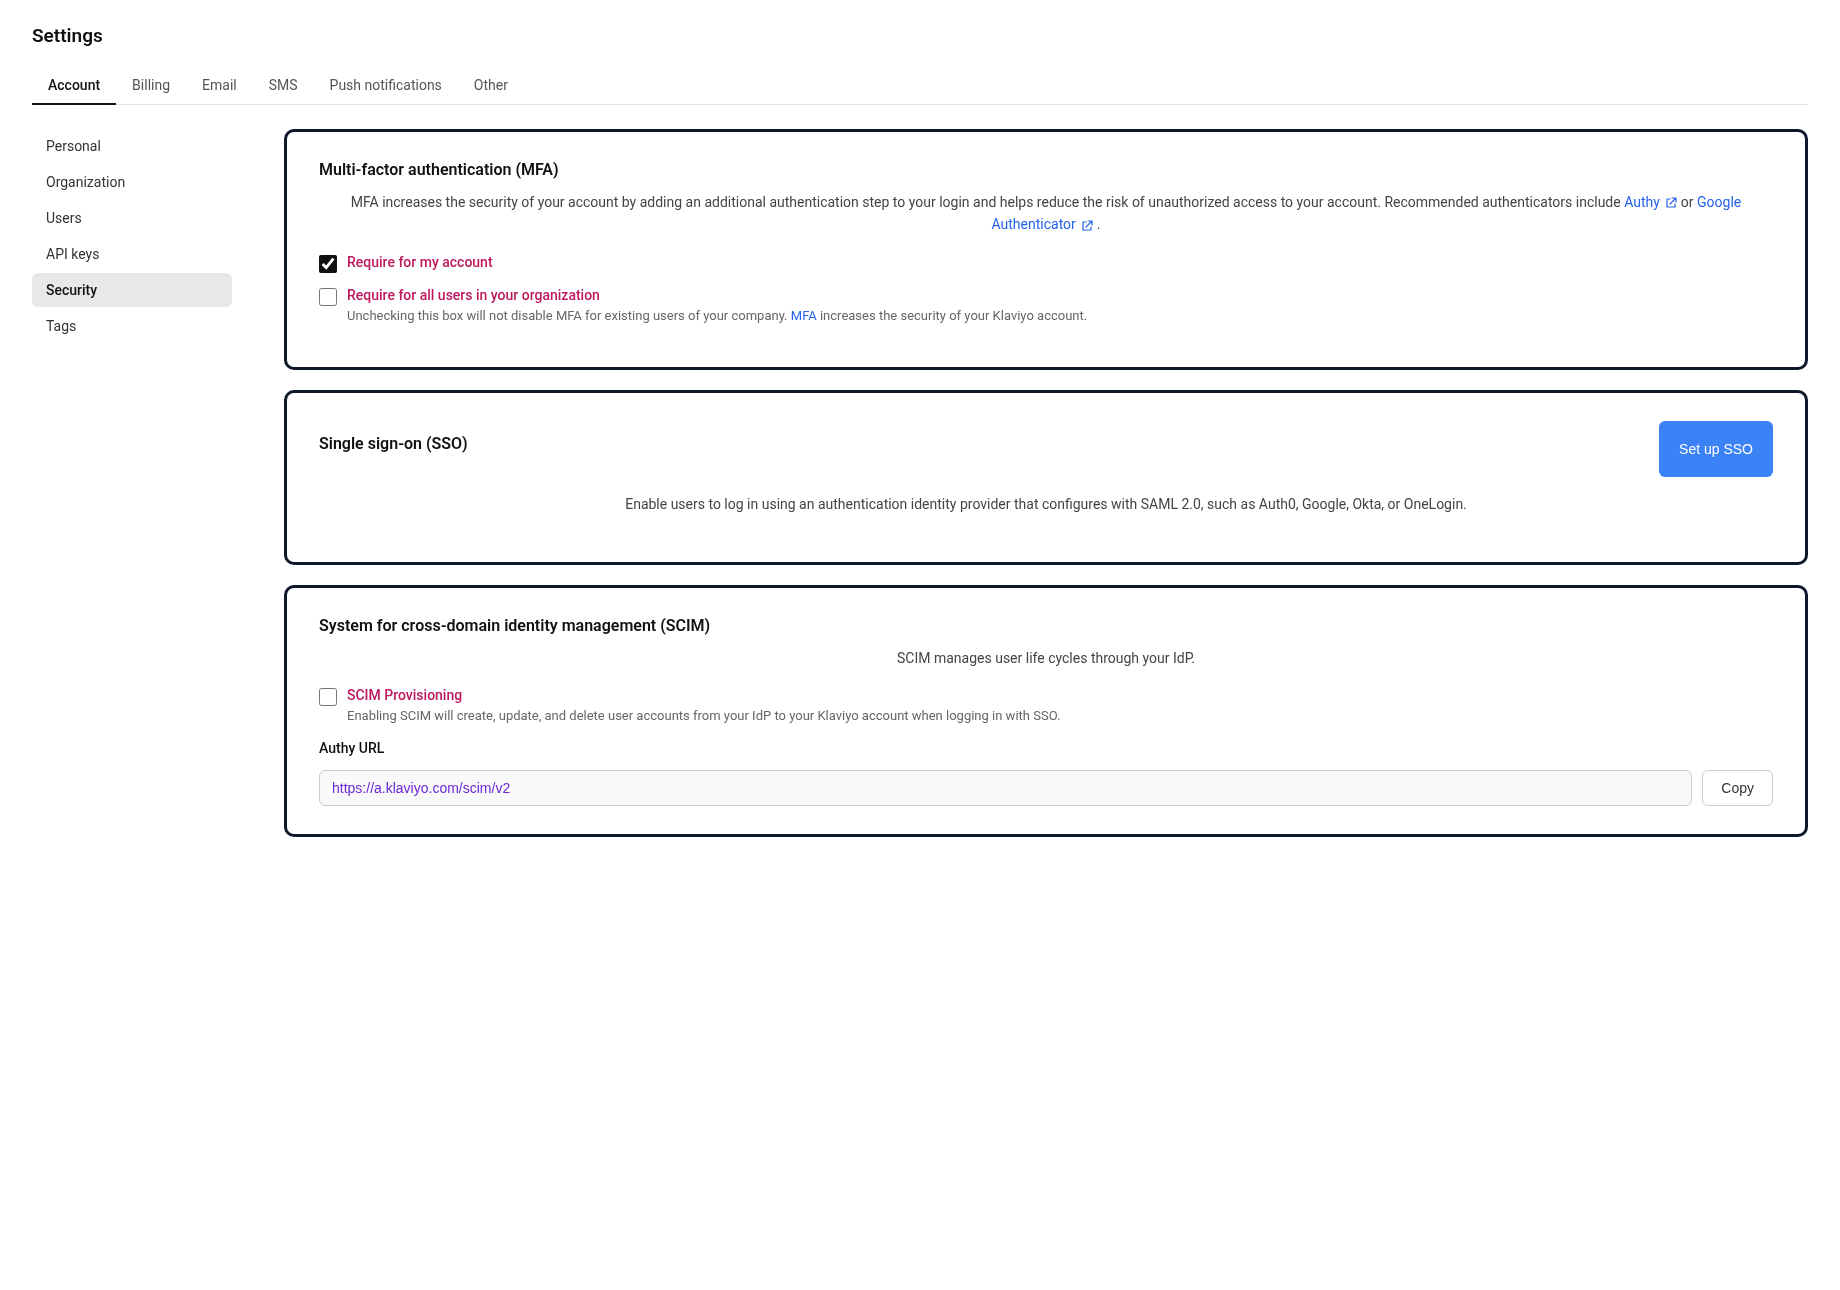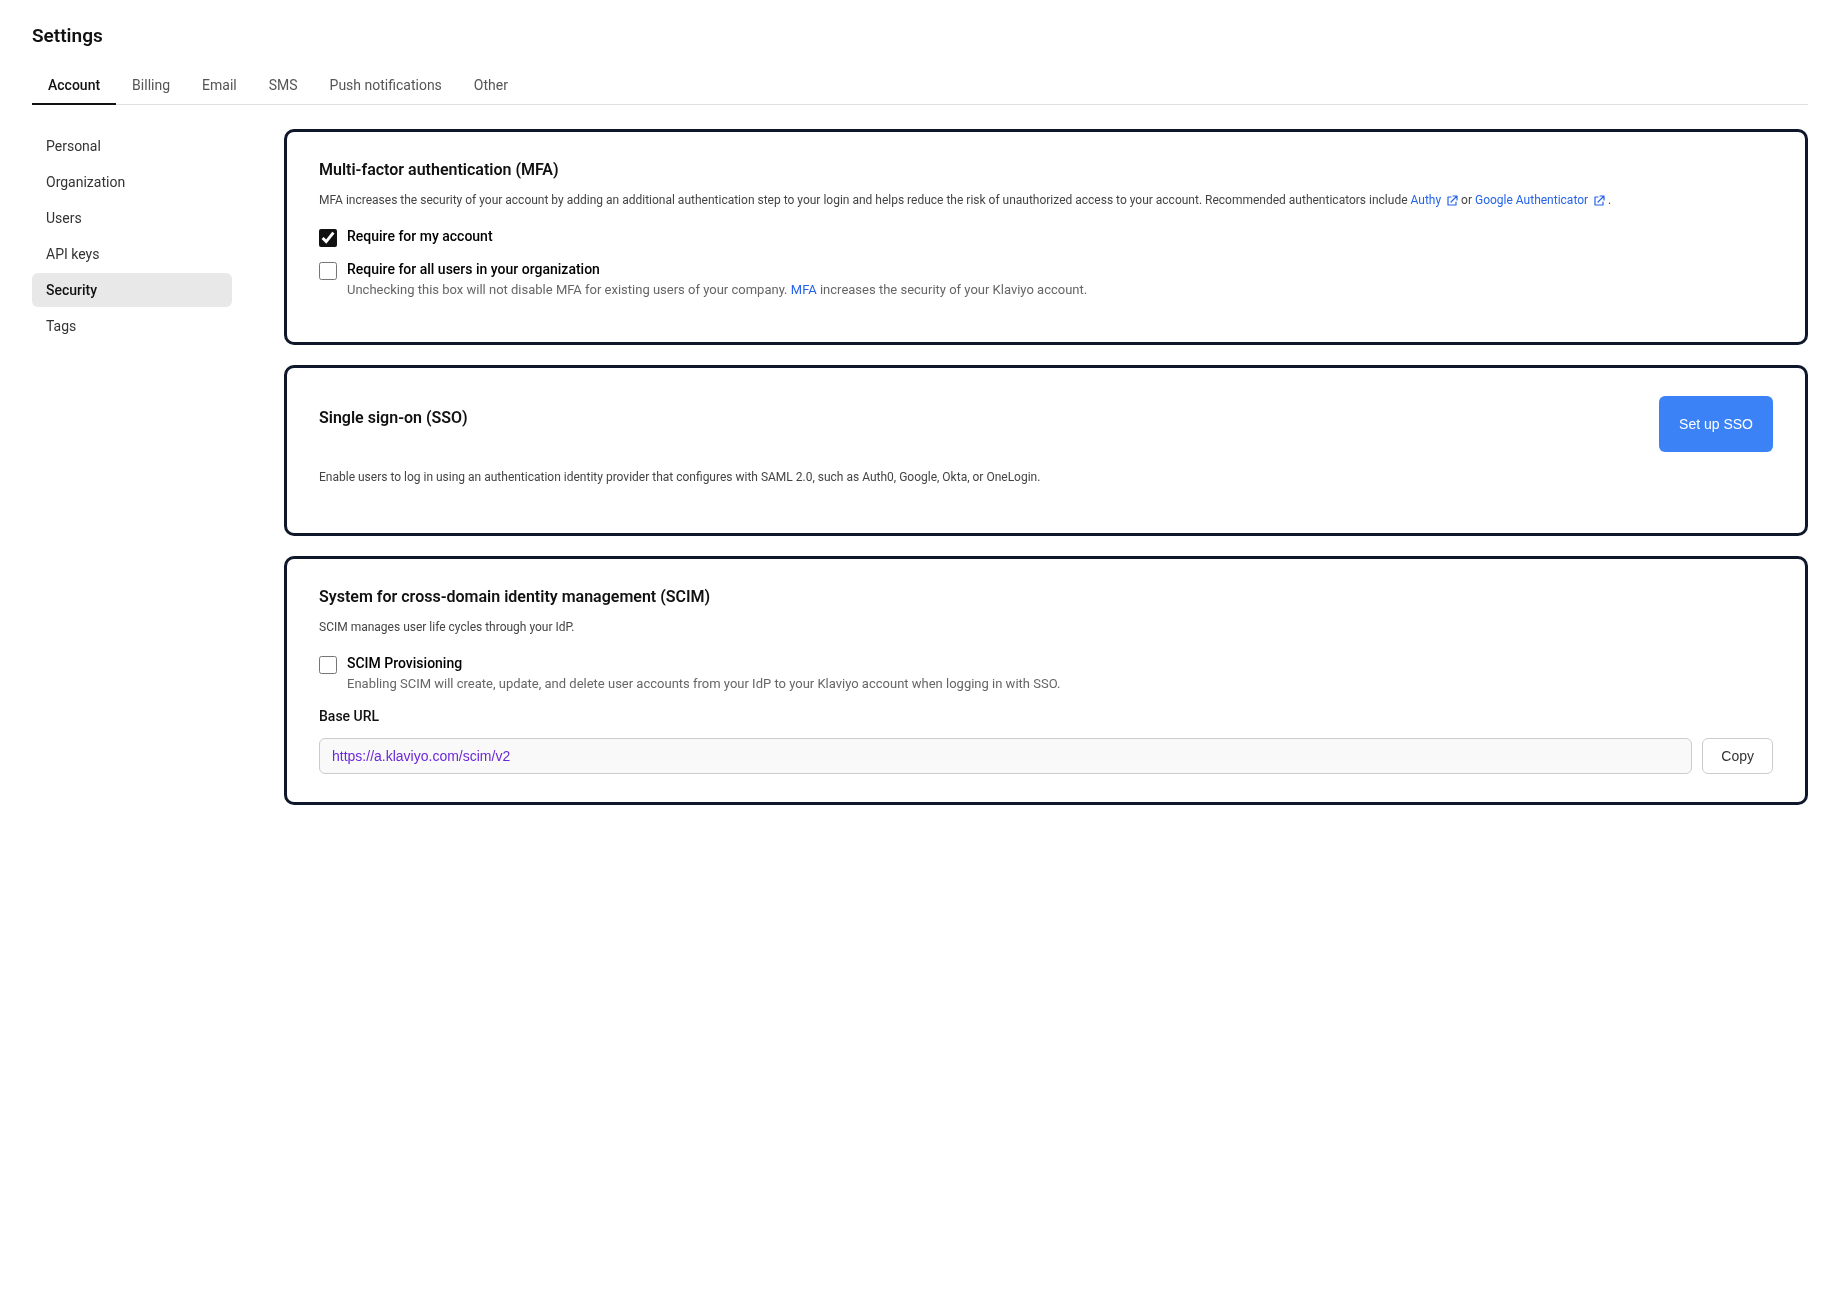--- a/index.html
+++ b/index.html
@@ -84,24 +84,25 @@
     }
 
     .card-title {
       font-size: 16px;
       font-weight: 600;
       color: #111;
       margin-bottom: 12px;
     }
 
     .card-description {
-      font-size: 12px;
+      font-size: 14px;
       color: #444;
       line-height: 1.6;
       margin-bottom: 18px;
+      text-align: center;
     }
 
     .card-description a {
       color: #2563eb;
       text-decoration: none;
     }
 
     .checkbox-row {
       display: flex;
       align-items: flex-start;
@@ -113,21 +114,21 @@
       width: 18px;
       height: 18px;
       margin-top: 1px;
       cursor: pointer;
       flex-shrink: 0;
       accent-color: #111;
     }
 
     .checkbox-label {
       font-size: 14px;
-      color: #000000;
+      color: #be185d;
       font-weight: 500;
     }
 
     .checkbox-sublabel {
       font-size: 13px;
       color: #666;
       margin-top: 3px;
       line-height: 1.5;
     }
 
@@ -278,21 +279,21 @@
 
       <div class="checkbox-row">
         <input type="checkbox" id="cb-scim" style="">
         <label for="cb-scim">
           <div class="checkbox-label">SCIM Provisioning</div>
           <div class="checkbox-sublabel">Enabling SCIM will create, update, and delete user accounts from your IdP to your Klaviyo account when logging in with SSO.</div>
         </label>
       </div>
 
       <div>
-        <div class="base-url-label">Base URL</div>
+        <div class="base-url-label">Authy URL</div>
         <div class="base-url-row">
           <input type="text" class="url-input" readonly="" value="https://a.klaviyo.com/scim/v2" style="">
           <button class="btn-copy">Copy</button>
         </div>
       </div>
     </div>
 
   </main>
 </div>
 

